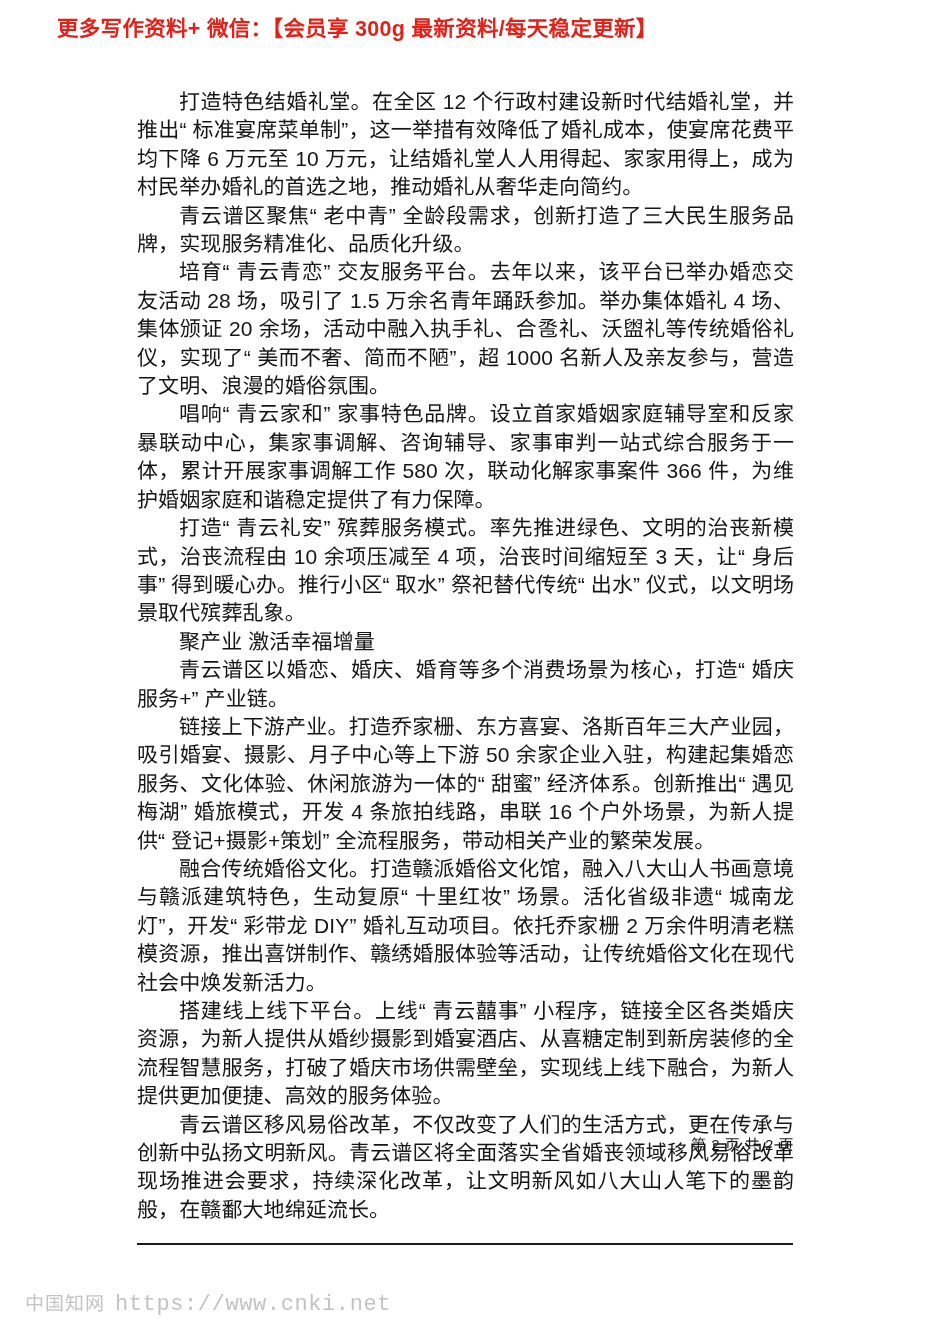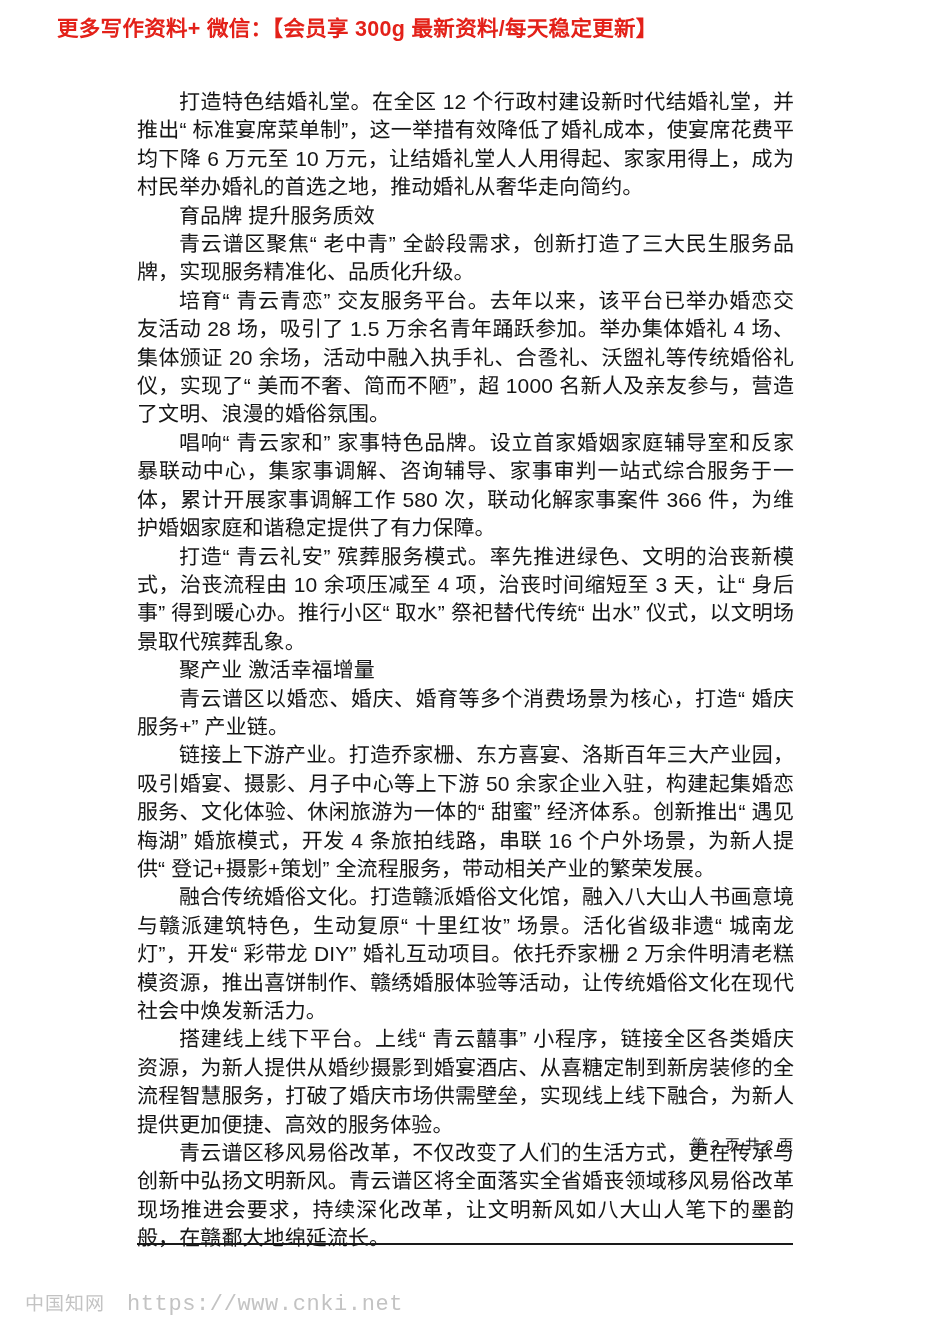--- a/index.html
+++ b/index.html
@@ -80,21 +80,21 @@
     background: #1a1a1a;
   }
 
   
   .cnki-watermark {
     position: absolute;
     left: 25px;
     top: 1288px;
     display: flex;
     align-items: baseline;
-    gap: 22px;
+    gap: 10px;
     opacity: 1;
   }
   .cnki-name {
     font-family: "Liberation Serif", "DejaVu Serif", serif;
     font-size: 19px;
     color: #c3c3c3;
     letter-spacing: 1px;
     white-space: nowrap;
   }
   .cnki-url {
@@ -107,21 +107,20 @@
 </style>
 </head>
 <body>
 
 <div class="page">
 
   <div class="promo-header">更多写作资料+ 微信：【会员享 300g 最新资料/每天稳定更新】</div>
 
   <div class="body-col">
     <p class="para">打造特色结婚礼堂。在全区 12 个行政村建设新时代结婚礼堂，并推出“ 标准宴席菜单制”，这一举措有效降低了婚礼成本，使宴席花费平均下降 6 万元至 10 万元，让结婚礼堂人人用得起、家家用得上，成为村民举办婚礼的首选之地，推动婚礼从奢华走向简约。</p>
-    <p class="para heading-line">育品牌 提升服务质效</p>
     <p class="para">青云谱区聚焦“ 老中青” 全龄段需求，创新打造了三大民生服务品牌，实现服务精准化、品质化升级。</p>
     <p class="para">培育“ 青云青恋” 交友服务平台。去年以来，该平台已举办婚恋交友活动 28 场，吸引了 1.5 万余名青年踊跃参加。举办集体婚礼 4 场、集体颁证 20 余场，活动中融入执手礼、合卺礼、沃盥礼等传统婚俗礼仪，实现了“ 美而不奢、简而不陋”，超 1000 名新人及亲友参与，营造了文明、浪漫的婚俗氛围。</p>
     <p class="para">唱响“ 青云家和” 家事特色品牌。设立首家婚姻家庭辅导室和反家暴联动中心，集家事调解、咨询辅导、家事审判一站式综合服务于一体，累计开展家事调解工作 580 次，联动化解家事案件 366 件，为维护婚姻家庭和谐稳定提供了有力保障。</p>
     <p class="para">打造“ 青云礼安” 殡葬服务模式。率先推进绿色、文明的治丧新模式，治丧流程由 10 余项压减至 4 项，治丧时间缩短至 3 天，让“ 身后事” 得到暖心办。推行小区“ 取水” 祭祀替代传统“ 出水” 仪式，以文明场景取代殡葬乱象。</p>
     <p class="para heading-line">聚产业 激活幸福增量</p>
     <p class="para">青云谱区以婚恋、婚庆、婚育等多个消费场景为核心，打造“ 婚庆服务+” 产业链。</p>
     <p class="para">链接上下游产业。打造乔家栅、东方喜宴、洛斯百年三大产业园，吸引婚宴、摄影、月子中心等上下游 50 余家企业入驻，构建起集婚恋服务、文化体验、休闲旅游为一体的“ 甜蜜” 经济体系。创新推出“ 遇见梅湖” 婚旅模式，开发 4 条旅拍线路，串联 16 个户外场景，为新人提供“ 登记+摄影+策划” 全流程服务，带动相关产业的繁荣发展。</p>
     <p class="para">融合传统婚俗文化。打造赣派婚俗文化馆，融入八大山人书画意境与赣派建筑特色，生动复原“ 十里红妆” 场景。活化省级非遗“ 城南龙灯”，开发“ 彩带龙 DIY” 婚礼互动项目。依托乔家栅 2 万余件明清老糕模资源，推出喜饼制作、赣绣婚服体验等活动，让传统婚俗文化在现代社会中焕发新活力。</p>
     <p class="para">搭建线上线下平台。上线“ 青云囍事” 小程序，链接全区各类婚庆资源，为新人提供从婚纱摄影到婚宴酒店、从喜糖定制到新房装修的全流程智慧服务，打破了婚庆市场供需壁垒，实现线上线下融合，为新人提供更加便捷、高效的服务体验。</p>
     <p class="para">青云谱区移风易俗改革，不仅改变了人们的生活方式，更在传承与创新中弘扬文明新风。青云谱区将全面落实全省婚丧领域移风易俗改革现场推进会要求，持续深化改革，让文明新风如八大山人笔下的墨韵般，在赣鄱大地绵延流长。</p>

